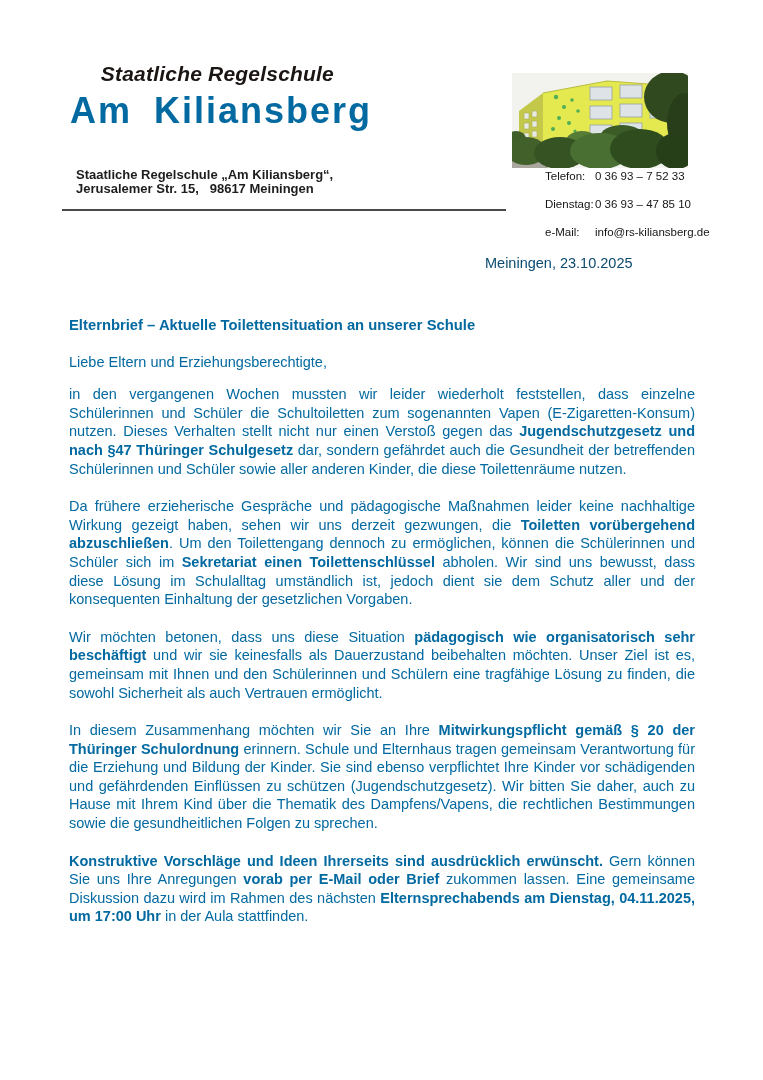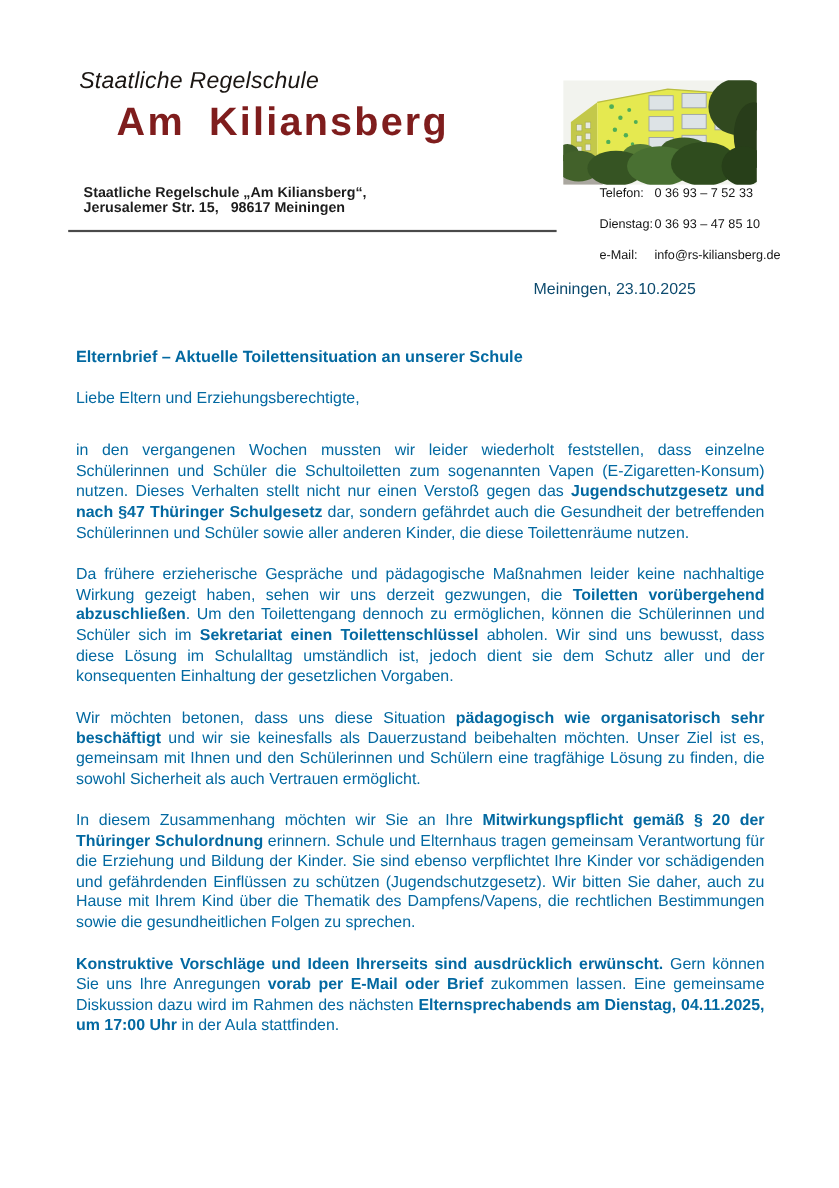--- a/index.html
+++ b/index.html
@@ -8,22 +8,22 @@
     width:763px;height:1080px;
     margin:0 auto;
     background:#ffffff;
     font-family:"Liberation Sans", sans-serif;
     color:#141414;
     overflow:hidden;
   }
   
   .title1{
     position:absolute;left:72px;top:62px;width:262px;
-    text-align:left;
-    font-size:21px;font-weight:normal;font-style:italic;
+    text-align:right;
+    font-size:21px;font-weight:bold;font-style:italic;
     color:#1b1613;letter-spacing:.2px;
   }
   .title2{
     position:absolute;left:70px;top:90px;width:320px;
     font-size:36px;font-weight:bold;
     letter-spacing:2px;word-spacing:10px;
   }
   .address{
     position:absolute;left:76px;top:168px;
     font-size:13px;line-height:14px;color:#1d1d1d;font-weight:bold;
@@ -49,35 +49,35 @@
   }
   
   .body-block{
     position:absolute;left:69px;top:316px;width:626px;
     font-size:14.5px;line-height:18.6px;color:#0369a1;
   }
   .subject{
     font-weight:bold;font-size:14.8px;
     margin:0 0 18px 0;
   }
-  .salutation{margin:0 0 30px 0;}
+  .salutation{margin:0 0 14px 0;}
   .paragraphs p{
     margin:0 0 19px 0;
     text-align:justify;
   }
   .paragraphs p:last-child{margin-bottom:0;}
   strong{font-weight:bold;}
 </style>
 </head>
 <body>
 
 <div class="page">
 
   <div class="title1" style="color: rgb(27, 22, 19);">Staatliche Regelschule</div>
-  <div class="title2" style="color: #7f1d1d; margin-left: 36px;">Am Kiliansberg</div>
+  <div class="title2" style="color: #0369a1;">Am Kiliansberg</div>
 
   <div class="address">
     <div>Staatliche Regelschule „Am Kiliansberg“,</div>
     <div>Jerusalemer Str. 15,&nbsp;&nbsp;&nbsp;98617 Meiningen</div>
   </div>
 
   <div class="rule" style="background: rgb(74, 74, 74);"></div>
 
   <svg class="photo" viewBox="0 0 176 95" preserveAspectRatio="none" aria-hidden="true">
     <rect x="0" y="0" width="176" height="95" fill="#f2f3ee"></rect>

